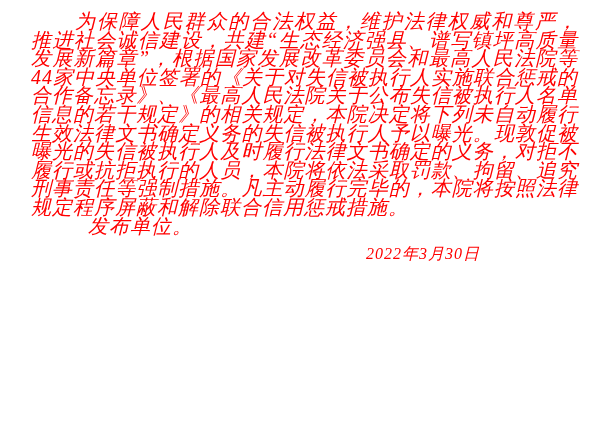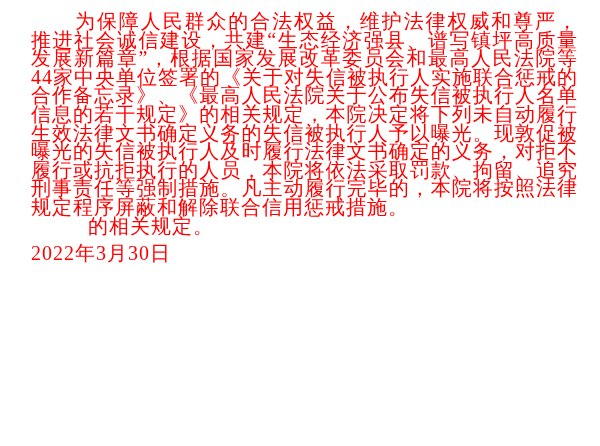--- a/index.html
+++ b/index.html
@@ -38,47 +38,49 @@
   }
   .meta-line {
     font-size: 16px;
     line-height: 22px;
     color: #000000;
     margin-top: 1px;
   }
   .doc-body {
     margin: 12px 22px 0 31px;
     color: #ff0000;
+    font-style: italic;
   }
   .body-paragraph {
     margin: 0;
     font-size: 20px;
     line-height: 18.6px;
     letter-spacing: 1px;
     text-align: justify;
     text-indent: 44px;
   }
   .closing-line {
     margin: 0;
     font-size: 20px;
     line-height: 19px;
     letter-spacing: 1px;
     text-indent: 57px;
   }
   .sign-date {
     margin: 8px 0 0 0;
-    font-size: 20px;
+    font-size: 16px;
     line-height: 19px;
     letter-spacing: 1px;
+    text-align: right;
     padding-right: 98px;
   }
 </style>
 </head>
 <body>
 
 <div class="page">
 
   <main class="doc-body">
     <p class="body-paragraph">为保障人民群众的合法权益，维护法律权威和尊严，推进社会诚信建设，共建“生态经济强县、谱写镇坪高质量发展新篇章”，根据国家发展改革委员会和最高人民法院等44家中央单位签署的《关于对失信被执行人实施联合惩戒的合作备忘录》、《最高人民法院关于公布失信被执行人名单信息的若干规定》的相关规定，本院决定将下列未自动履行生效法律文书确定义务的失信被执行人予以曝光。现敦促被曝光的失信被执行人及时履行法律文书确定的义务，对拒不履行或抗拒执行的人员，本院将依法采取罚款、拘留、追究刑事责任等强制措施。凡主动履行完毕的，本院将按照法律规定程序屏蔽和解除联合信用惩戒措施。</p>
-    <p class="closing-line">的相关规定。</p>
+    <p class="closing-line">发布单位。</p>
     <p class="sign-date">2022年3月30日</p>
   </main>
 </div>
 
 </body></html>

